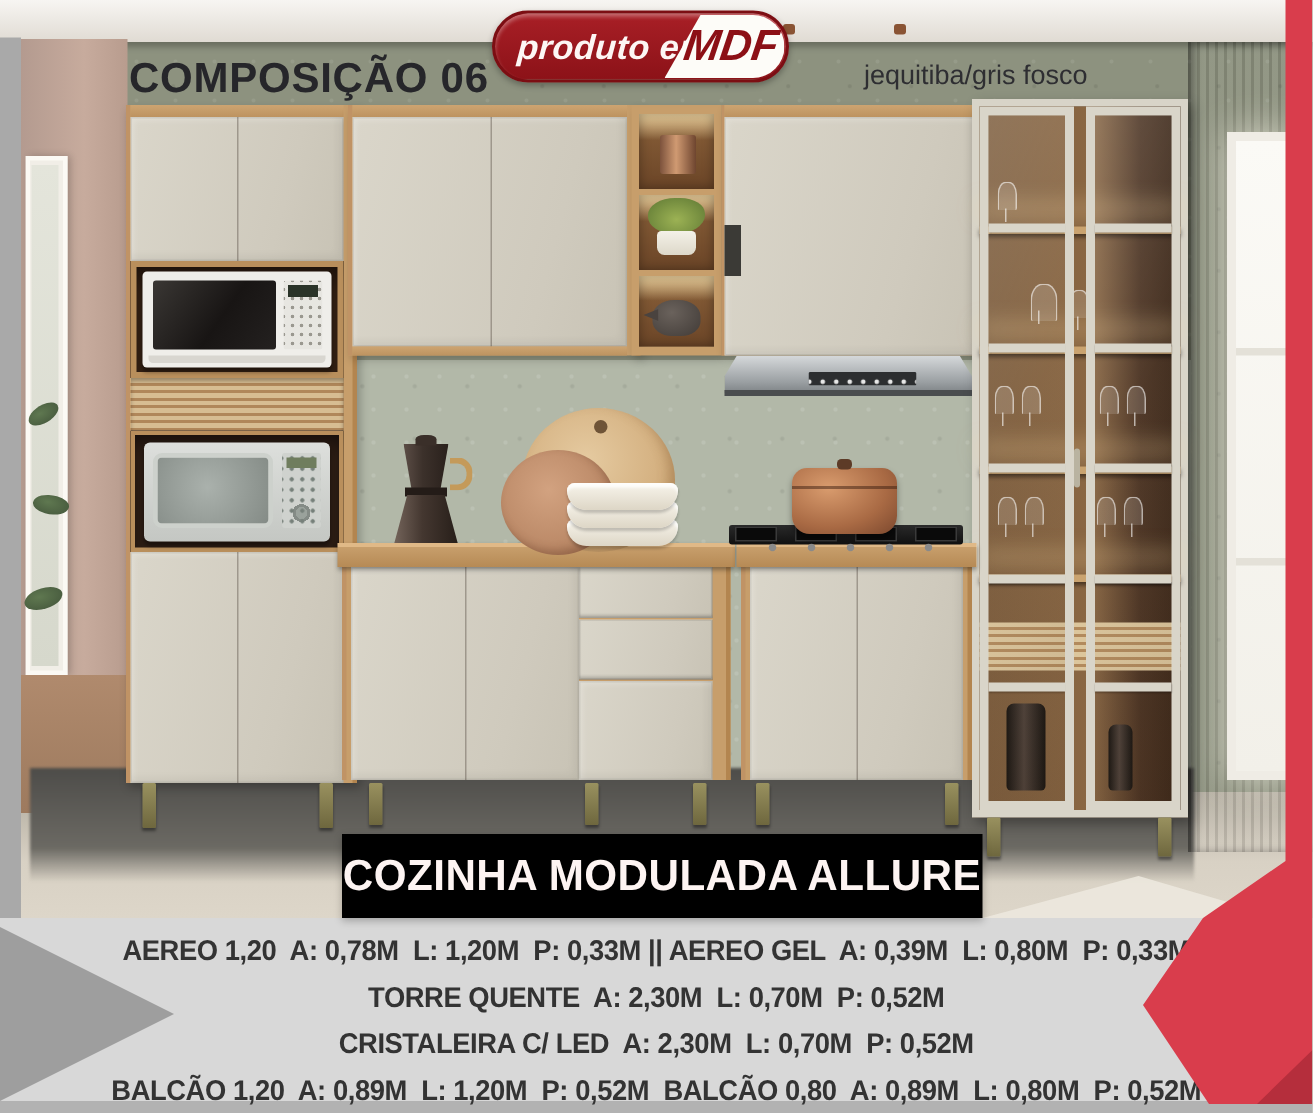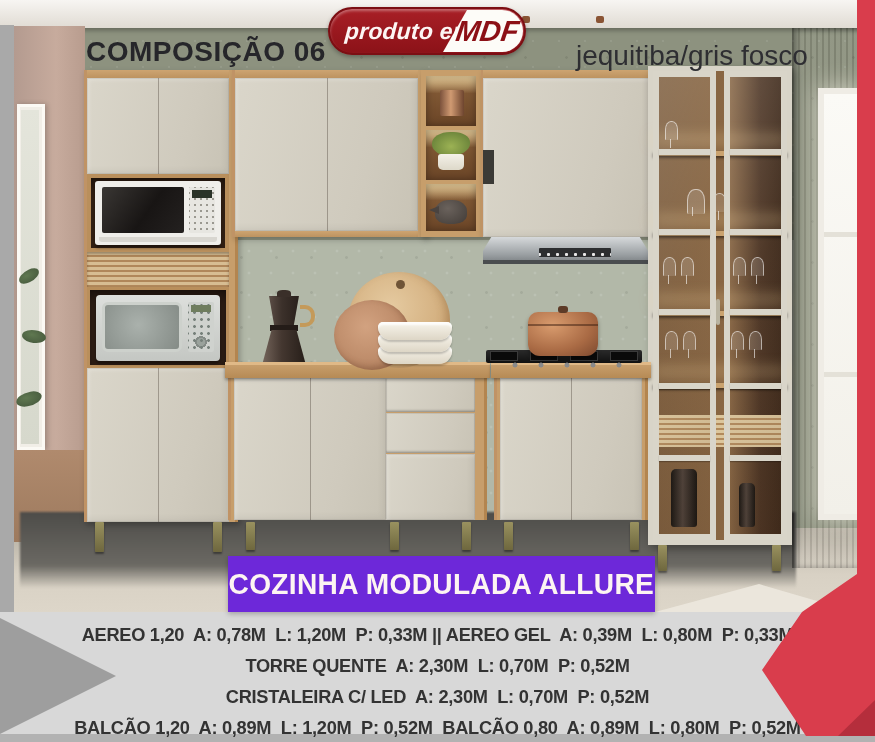--- a/index.html
+++ b/index.html
@@ -125,26 +125,26 @@
 
   
   .rwall{left:792px;top:28px;width:83px;height:540px;background:linear-gradient(90deg,#80725f,#695d4d);box-shadow:inset 4px 0 6px rgba(0,0,0,.35);
     background-image:repeating-linear-gradient(90deg,rgba(0,0,0,.10) 0 2px,rgba(255,255,255,.05) 2px 6px);}
   .rwindow{left:818px;top:88px;width:46px;height:432px;background:#efece5;box-shadow:0 0 26px rgba(255,250,238,.6);}
   .rglass{left:824px;top:94px;width:34px;height:420px;background:linear-gradient(180deg,#fbfaf6,#f2f0e9);}
   .rbar{position:absolute;left:824px;width:34px;height:5px;background:#e4e1d8;}
 
   
   .composition{left:86px;top:36px;font-size:28px;font-weight:700;letter-spacing:.5px;color:#26262a;}
-  .finish{left:576px;top:40px;font-size:28px;font-weight:400;color:#2e2e32;}
+  .finish{left:576px;top:40px;font-size:18px;font-weight:400;color:#2e2e32;}
   .badge{left:328px;top:7px;width:198px;height:48px;border-radius:26px;background:linear-gradient(180deg,#a81f26,#8c1218);border:2px solid #7c0e13;box-shadow:inset 0 2px 3px rgba(255,255,255,.35),0 2px 4px rgba(0,0,0,.3);box-sizing:border-box;}
   .badge-prefix{position:absolute;left:15px;top:9px;font-size:23px;font-style:italic;font-weight:700;color:#fdf6f4;letter-spacing:.2px;transform:skewX(-4deg);}
   .badge-mdf{position:absolute;right:1px;top:1px;bottom:1px;width:80px;background:#fdfcf8;border-radius:0 23px 23px 0;clip-path:polygon(30% 0,100% 0,100% 100%,0 100%);display:flex;align-items:center;justify-content:center;}
   .badge-mdf span{font-size:29px;font-style:italic;font-weight:900;color:#8c1016;transform:skewX(-8deg);padding-left:8px;}
-  .banner{left:228px;top:556px;width:427px;height:56px;background:#6d28d9;display:flex;align-items:center;justify-content:center;box-shadow:0 2px 5px rgba(0,0,0,.25);}
+  .banner{left:228px;top:556px;width:427px;height:56px;background:#000000;display:flex;align-items:center;justify-content:center;box-shadow:0 2px 5px rgba(0,0,0,.25);}
   .banner-text{color:#fdf4f2;font-size:29px;font-weight:700;letter-spacing:.3px;white-space:nowrap;transform:scaleX(.97);}
 
   
   .band{left:0;top:612px;width:875px;height:130px;background:#d8d8d8;}
   .band-strip{left:0;top:734px;width:875px;height:8px;background:#b2b2b2;}
   .specs{position:absolute;left:0;top:619px;width:875px;text-align:center;}
   .spec-line{white-space:pre;font-size:19px;font-weight:700;color:#333;line-height:31px;letter-spacing:-.3px;transform:scaleX(.96);transform-origin:center;}
   .deco-svg{position:absolute;left:0;top:0;width:875px;height:742px;pointer-events:none;}
 </style>
 </head>

